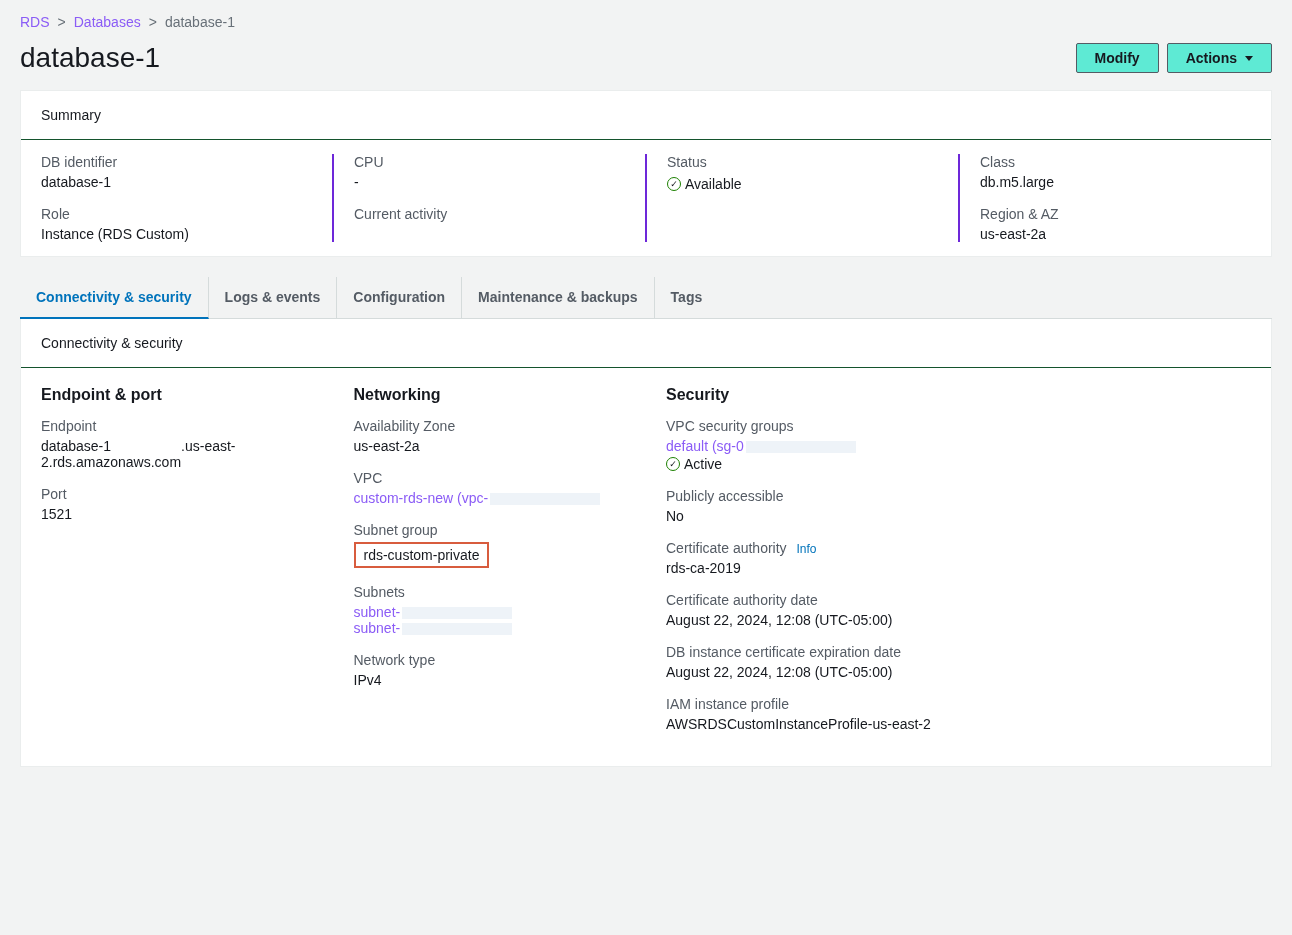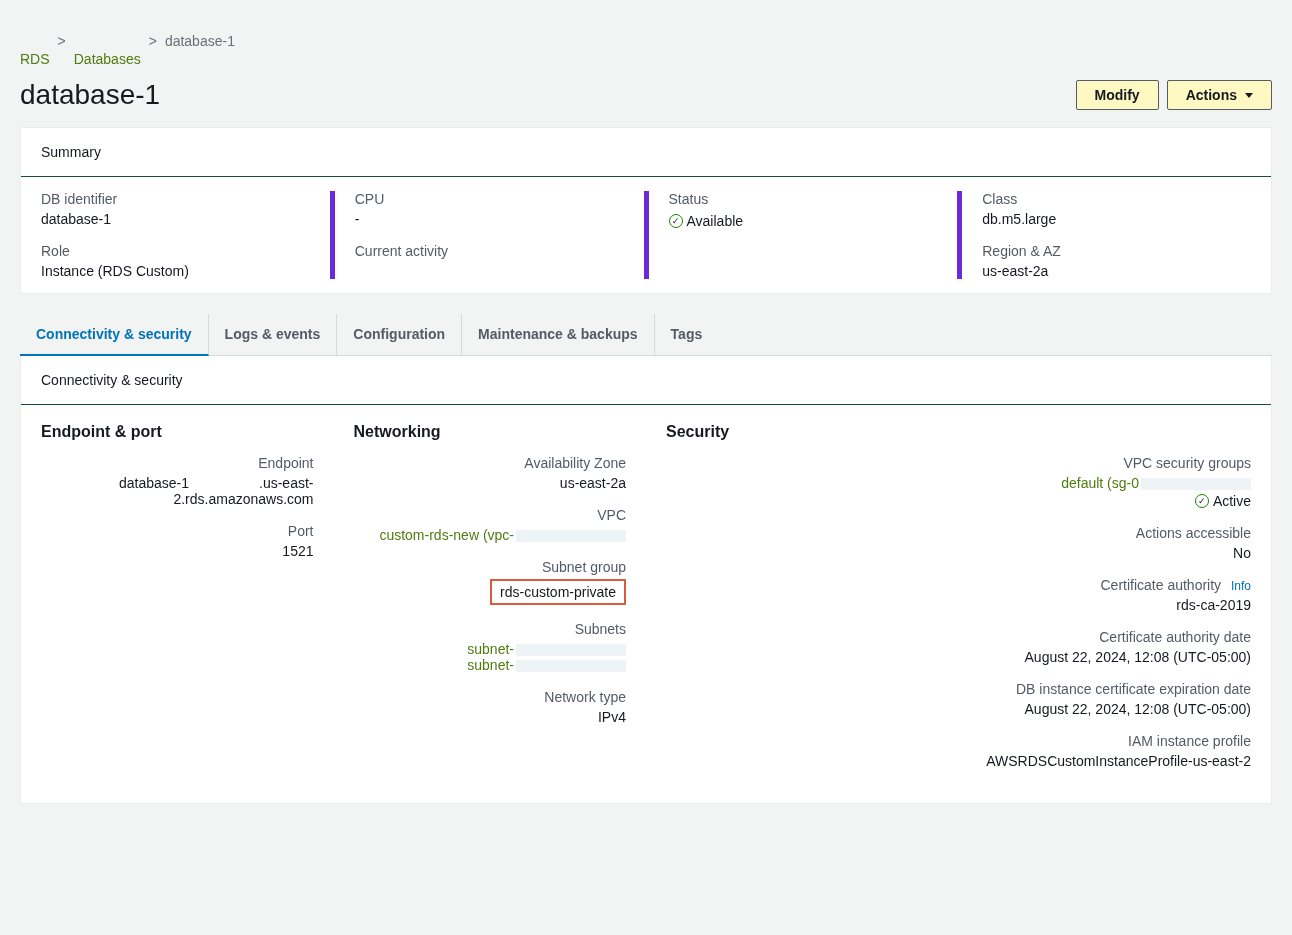--- a/index.html
+++ b/index.html
@@ -3,47 +3,47 @@
 <meta charset="utf-8">
 <style>
   * { box-sizing: border-box; margin: 0; padding: 0; }
   body {
     font-family: "Amazon Ember", "Helvetica Neue", Helvetica, Arial, sans-serif;
     background: #f2f3f3;
     color: #16191f;
     font-size: 14px;
     width: 1292px;
   }
-  a { color: #4d7c0f; text-decoration: none; cursor: pointer; margin-top: 37px; }
+  a { color: #8b5cf6; text-decoration: none; cursor: pointer; }
 
   .page { padding: 10px 20px 20px 20px; }
 
   
   .breadcrumb { display: flex; align-items: center; gap: 8px; font-size: 14px; color: #545b64; padding: 4px 0 8px 0;}
   .breadcrumb .sep { color: #687078; }
   .breadcrumb .current { color: #687078; }
 
   
   .header-row { display: flex; align-items: center; margin-top: 4px; margin-bottom: 16px; }
   .page-title { font-size: 28px; font-weight: 400; flex: 1; color: #16191f; }
   .btn {
-    background: #fef9c3; border: 1px solid #545b64; color: #16191f;
+    background: #5eead4; border: 1px solid #545b64; color: #16191f;
     padding: 6px 18px; font-size: 14px; font-weight: 700; cursor: pointer;
     border-radius: 2px; margin-left: 8px; display: inline-flex; align-items: center; gap: 8px;
   }
   .caret-down {
     width: 0; height: 0; border-left: 4px solid transparent;
     border-right: 4px solid transparent; border-top: 5px solid #16191f;
   }
 
   
   .panel { background: #fff; border: 1px solid #eaeded; margin-bottom: 20px; }
   .panel-header { padding: 16px 20px; border-bottom: 1px solid #14532d; font-size: 14px; font-weight: 400; }
   .summary-body { display: flex; padding: 14px 0; }
-  .summary-col { flex: 1; padding: 0 20px; border-right: 5px solid #6d28d9; }
+  .summary-col { flex: 1; padding: 0 20px; border-right: 2px solid #6d28d9; }
   .summary-col:last-child { border-right: none; }
   .kv { margin-bottom: 16px; }
   .kv:last-child { margin-bottom: 0; }
   .kv .label { color: #545b64; font-size: 14px; margin-bottom: 4px; }
   .kv .value { color: #16191f; font-size: 14px; }
 
   .status-ok { color: #1d8102; display: inline-flex; align-items: center; gap: 4px; }
   .status-icon {
     width: 14px; height: 14px; border: 1.5px solid #1d8102; border-radius: 50%;
     display: inline-flex; align-items: center; justify-content: center; font-size: 9px;
@@ -55,21 +55,21 @@
     padding: 12px 16px; font-size: 14px; font-weight: 700; color: #545b64;
     cursor: pointer; border-right: 1px solid #d5dbdb;
   }
   .tab:last-child { border-right: none; }
   .tab.active { color: #0073bb; border-bottom: 2px solid #0073bb; margin-bottom: -1px; }
 
   
   .detail-body { display: flex; padding: 18px 0; }
   .detail-col { flex: 1; padding: 0 20px; }
   .section-title { font-size: 16px; font-weight: 700; margin-bottom: 14px; }
-  .field { margin-bottom: 16px; text-align: right; }
+  .field { margin-bottom: 16px; }
   .field .label { color: #545b64; font-size: 14px; margin-bottom: 4px; }
   .field .value { color: #16191f; font-size: 14px; word-break: break-word; }
 
   .redacted-trail {
     display: inline-block; width: 110px; height: 12px; background: #eef3f8;
     vertical-align: middle; margin-left: 2px;
   }
 
   .highlight-box {
     border: 2.5px solid #d85c3e; padding: 3px 8px; display: inline-block;
@@ -207,21 +207,21 @@
           <div class="label">VPC security groups</div>
           <div class="value">
             <a><span>default (sg-0</span></a><span class="redacted-trail"></span>
           </div>
           <div class="value status-ok" style="margin-top:2px;">
             <span class="status-icon">✓</span>
             <span>Active</span>
           </div>
         </div>
         <div class="field">
-          <div class="label">Actions accessible</div>
+          <div class="label">Publicly accessible</div>
           <div class="value">No</div>
         </div>
         <div class="field">
           <div class="label">
             <span>Certificate authority</span>
             <span class="info-link">Info</span>
           </div>
           <div class="value">rds-ca-2019</div>
         </div>
         <div class="field">

